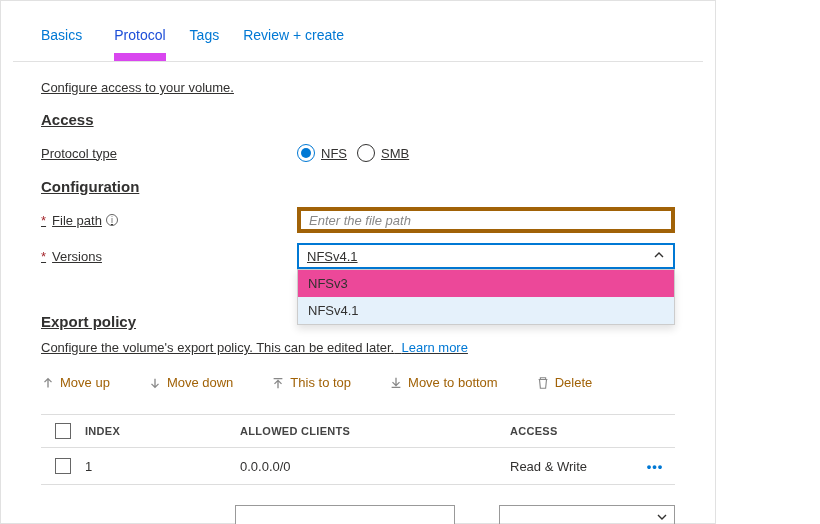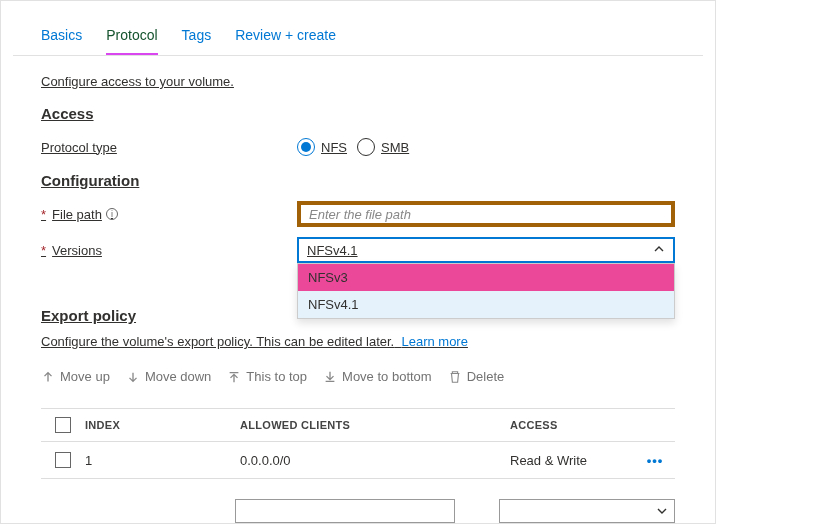--- a/index.html
+++ b/index.html
@@ -24,22 +24,23 @@
     border-bottom: 1px solid #e1e1e1;
   }
   .tab {
     padding: 0 0 10px 0;
     font-size: 14px;
     color: #0078d4;
     cursor: pointer;
     border-bottom: 2px solid transparent;
   }
   .tab.active {
-    color: #14532d;
-    border-bottom: 2px solid #d946ef;
+    color: #1d4ed8;
+    border-bottom: 8px solid #d946ef;
+    margin-left: 8px;
   }
   .content {
     padding: 14px 28px 0 28px;
     text-decoration: underline;
   }
   .desc { margin: 4px 0 16px 0; font-size: 13px; color: #323130; }
   h4.section {
     font-size: 15px;
     font-weight: 600;
     margin: 10px 0 10px 0;
@@ -81,22 +82,22 @@
     position:absolute; top:26px; left:0; right:0;
     background:#ec4899; border:1px solid #ccc;
     box-shadow: 0 4px 8px rgba(0,0,0,0.12);
     z-index:10;
   }
   .dd-item { padding:6px 10px; cursor:pointer; }
   .dd-item.sel { background:#e5f1fb; }
   .export-desc { margin: 4px 0 12px 0; }
   .link { color:#0078d4; cursor:pointer; }
   .toolbar {
-    display:flex; gap:16px; padding: 8px 0 10px 28px;
-    color:#737373; align-items:center;
+    display:flex; gap:38px; padding: 8px 0 10px 28px;
+    color:#a16207; align-items:center;
   }
   .tool { display:flex; align-items:center; gap:5px; cursor:pointer; font-size:13px;}
   .tool svg { width:14px; height:14px; }
   .grid { margin: 14px 28px; }
   .grid-header {
     display:flex; align-items:center; border-top:1px solid #ddd;
     border-bottom:1px solid #ddd; padding:8px 0; font-size:11px;
     font-weight:600; letter-spacing:0.3px; color:#444;
   }
   .grid-row {

